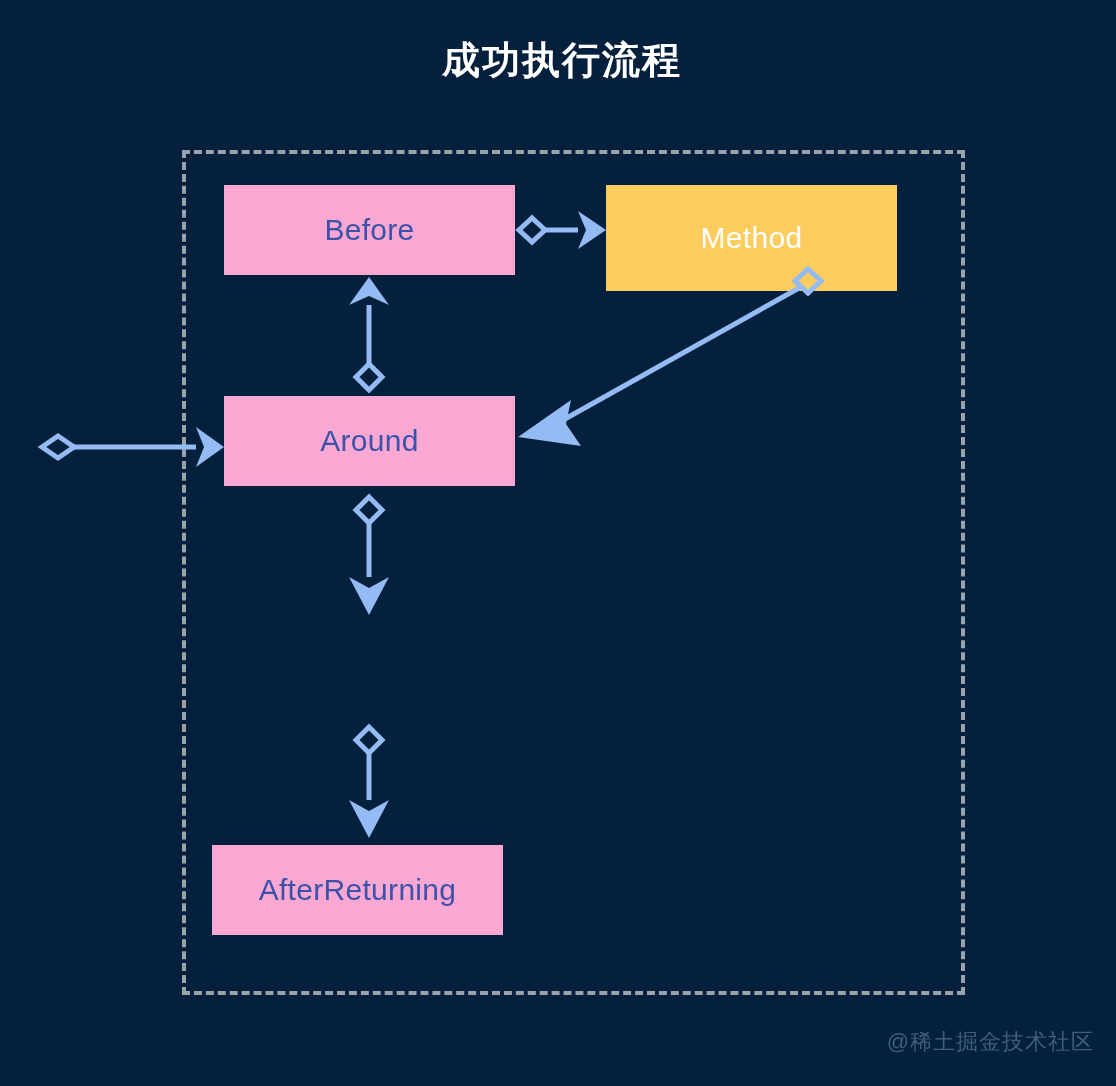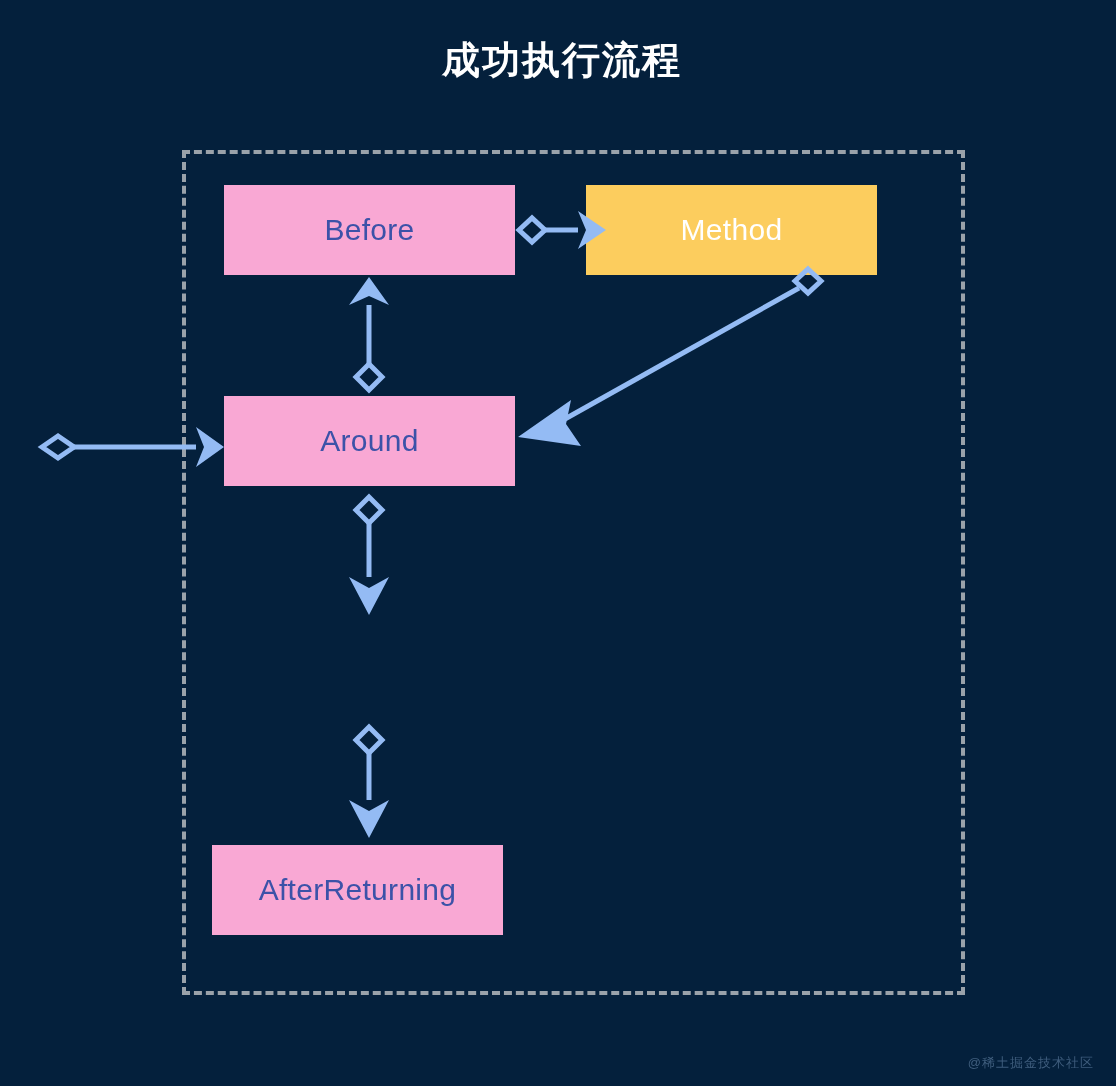--- a/index.html
+++ b/index.html
@@ -68,21 +68,21 @@
   .node.advice {
     background: #f9a8d4;
     color: #3c52a8;
   }
   .node.target {
     background: #fccd5e;
     color: #ffffff;
   }
 
   #node-before        { left: 224px; top: 185px; width: 291px; height: 90px; }
-  #node-method        { left: 586px; top: 185px; width: 291px; height: 90px; align-items: center; }
+  #node-method        { left: 606px; top: 185px; width: 291px; height: 106px; align-items: center; }
   #node-around        { left: 224px; top: 396px; width: 291px; height: 90px; }
   #node-after         { left: 224px; top: 633px; width: 291px; height: 90px; }
   #node-afterreturning{ left: 212px; top: 845px; width: 291px; height: 90px; }
 
   
   #edges {
     position: absolute;
     left: 0;
     top: 0;
     width: 1116px;
@@ -103,23 +103,23 @@
   }
   .edge-head {
     fill: #94bbf4;
     stroke: none;
   }
 
   
   #watermark {
     position: absolute;
     right: 22px;
-    bottom: 14px;
+    bottom: 29px;
     color: #3f5d7d;
-    font-size: 13px;
+    font-size: 22px;
     letter-spacing: 1px;
     white-space: nowrap;
     user-select: none;
   }
 </style>
 </head>
 <body>
 
 <div id="canvas">
 

